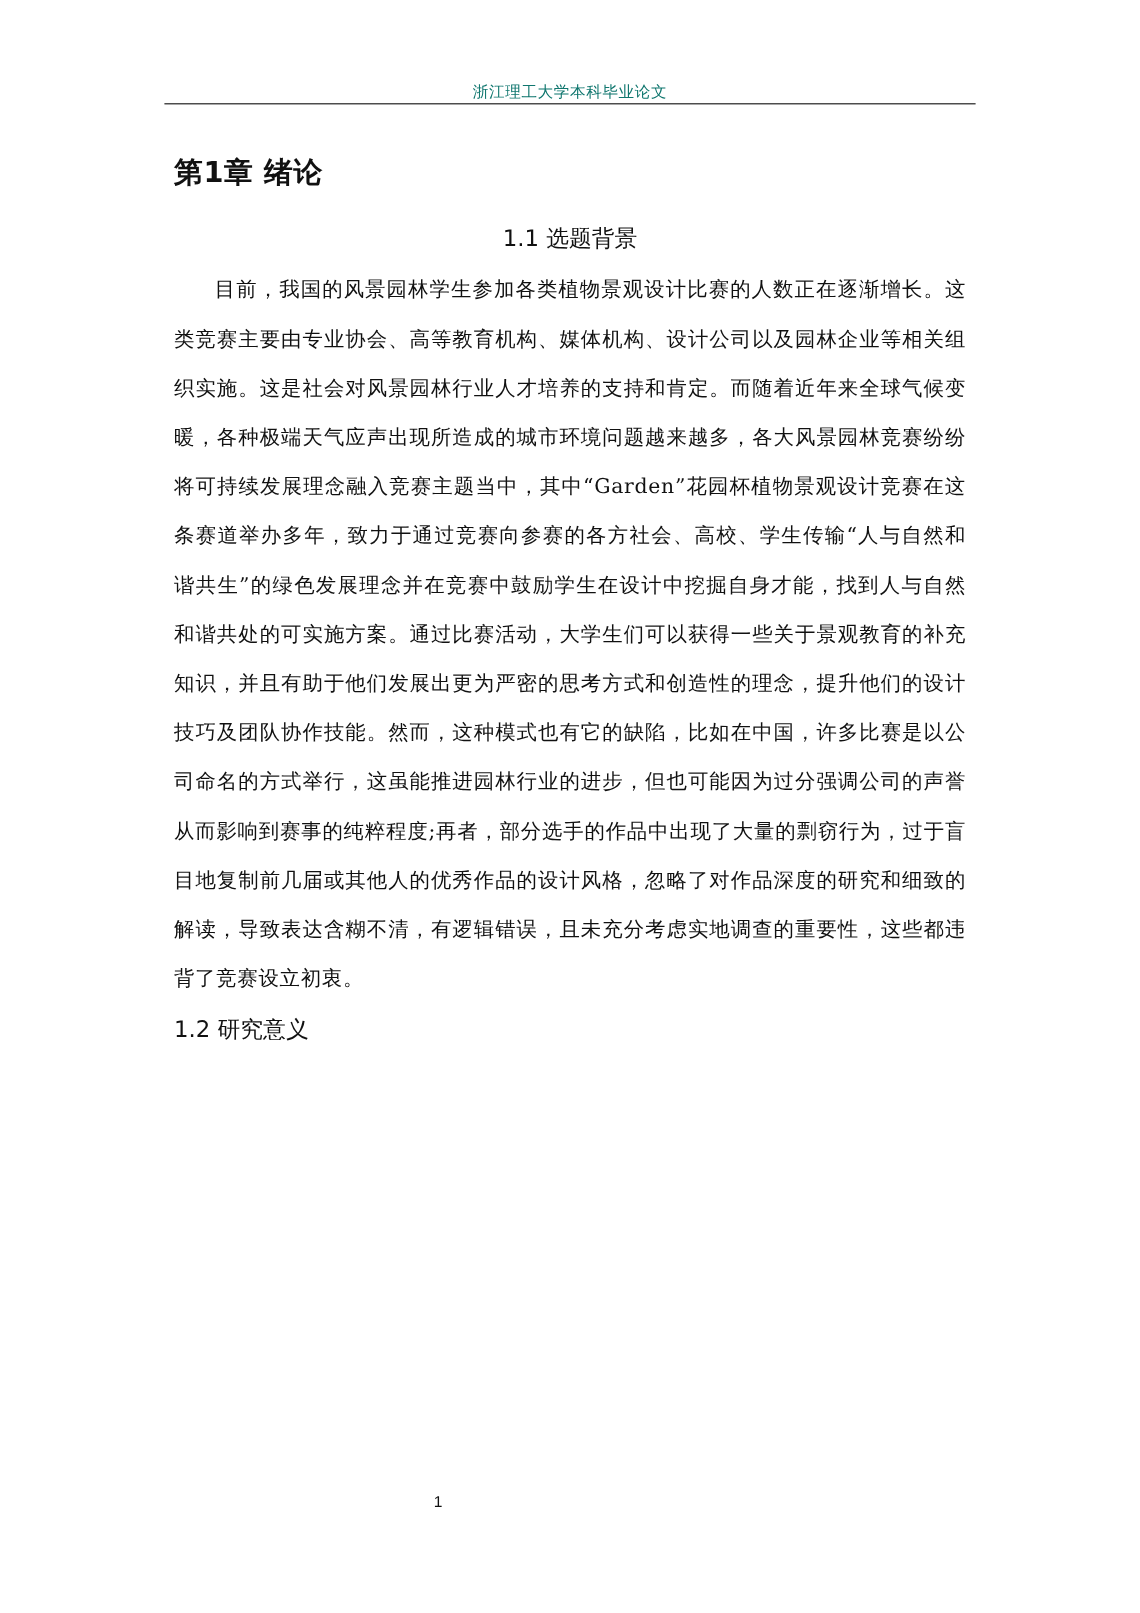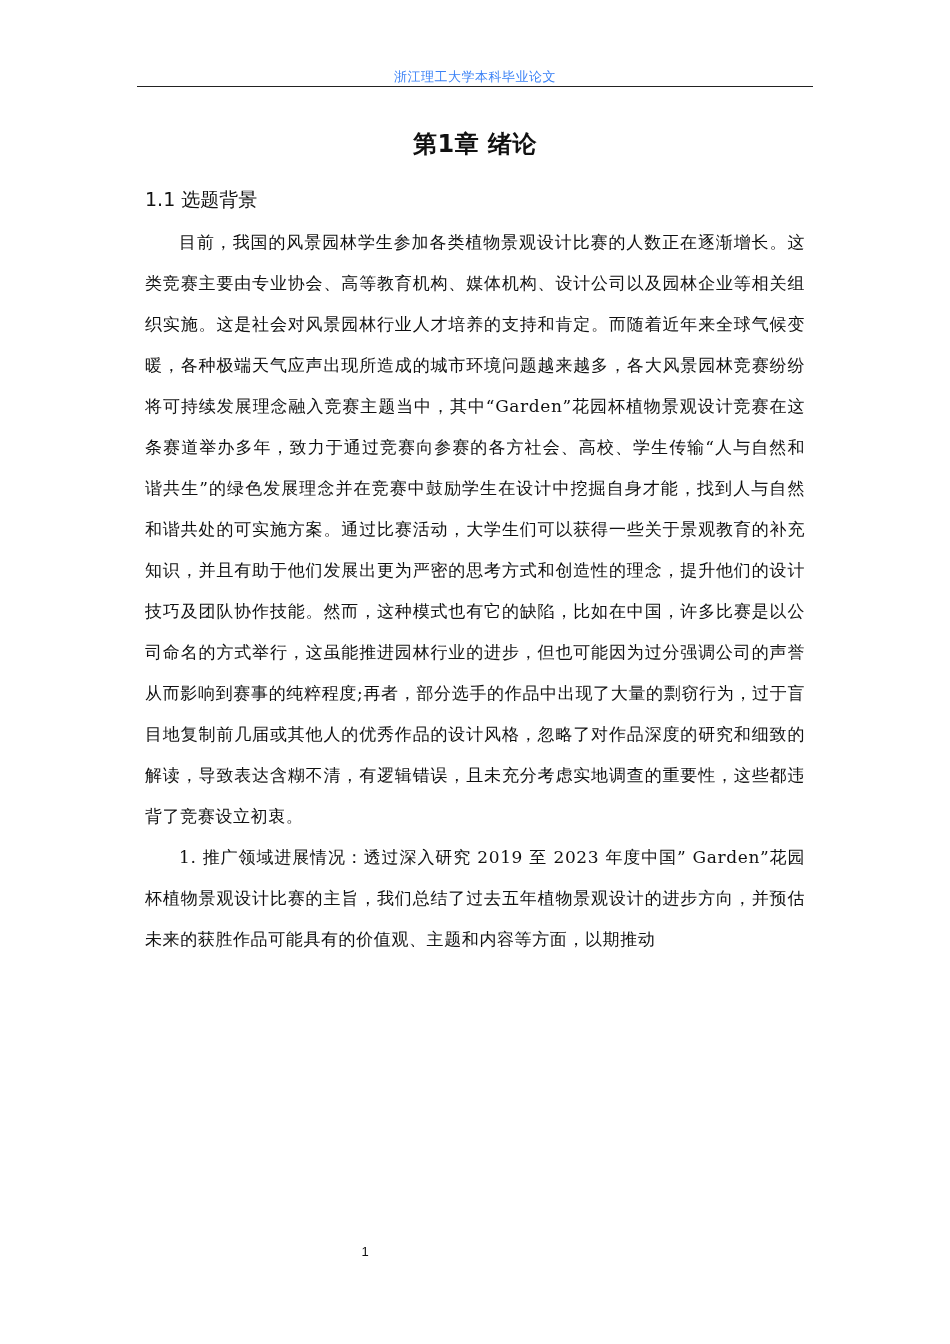--- a/index.html
+++ b/index.html
@@ -22,21 +22,21 @@
       height: 1344px;
       background: #ffffff;
     }
     .running-header {
       position: absolute;
       left: 137px;
       width: 676px;
       top: 68px;
       text-align: center;
       font-size: 13px;
-      color: #3b82f6;
+      color: #0f766e;
       font-family: "DejaVu Serif", "Liberation Serif", serif;
       letter-spacing: 0.5px;
     }
     .header-rule {
       position: absolute;
       left: 137px;
       width: 676px;
       top: 86px;
       height: 0;
       border-top: 1.5px solid #222222;
@@ -48,30 +48,29 @@
       top: 122px;
     }
     .chapter-title {
       font-family: "DejaVu Sans", "Liberation Sans", sans-serif;
       font-weight: bold;
       font-size: 24px;
       margin: 0;
       height: 44px;
       line-height: 44px;
       letter-spacing: 0.5px;
-      text-align: center;
     }
     .section-title {
       font-family: "DejaVu Sans", "Liberation Sans", sans-serif;
       font-weight: normal;
       font-size: 19px;
       margin: 0;
       line-height: 30px;
     }
-    .sec1 { margin-top: 18px; margin-bottom: 8px; }
+    .sec1 { margin-top: 18px; margin-bottom: 8px; text-align: center; }
     .sec2 { margin-top: 6px; margin-bottom: 8px; }
     .para {
       margin: 0;
       font-size: 17px;
       line-height: 41px;
       text-align: justify;
       text-indent: 2em;
       letter-spacing: 0.6px;
       font-family: "DejaVu Serif", "Liberation Serif", serif;
     }
@@ -95,20 +94,20 @@
   <div class="header-rule"></div>
 
   <div class="content">
 
     <h1 class="chapter-title">第1章  绪论</h1>
 
     <h2 class="section-title sec1">1.1  选题背景</h2>
 
     <p class="para">目前，我国的风景园林学生参加各类植物景观设计比赛的人数正在逐渐增长。这类竞赛主要由专业协会、高等教育机构、媒体机构、设计公司以及园林企业等相关组织实施。这是社会对风景园林行业人才培养的支持和肯定。而随着近年来全球气候变暖，各种极端天气应声出现所造成的城市环境问题越来越多，各大风景园林竞赛纷纷将可持续发展理念融入竞赛主题当中，其中“Garden”花园杯植物景观设计竞赛在这条赛道举办多年，致力于通过竞赛向参赛的各方社会、高校、学生传输“人与自然和谐共生”的绿色发展理念并在竞赛中鼓励学生在设计中挖掘自身才能，找到人与自然和谐共处的可实施方案。通过比赛活动，大学生们可以获得一些关于景观教育的补充知识，并且有助于他们发展出更为严密的思考方式和创造性的理念，提升他们的设计技巧及团队协作技能。然而，这种模式也有它的缺陷，比如在中国，许多比赛是以公司命名的方式举行，这虽能推进园林行业的进步，但也可能因为过分强调公司的声誉从而影响到赛事的纯粹程度;再者，部分选手的作品中出现了大量的剽窃行为，过于盲目地复制前几届或其他人的优秀作品的设计风格，忽略了对作品深度的研究和细致的解读，导致表达含糊不清，有逻辑错误，且未充分考虑实地调查的重要性，这些都违背了竞赛设立初衷。</p>
 
+    <h2 class="section-title sec2">1.2 研究意义</h2>
 
-    <p class="para">1.  推广领域进展情况：透过深入研究 2019 至 2023 年度中国” Garden”花园杯植物景观设计比赛的主旨，我们总结了过去五年植物景观设计的进步方向，并预估未来的获胜作品可能具有的价值观、主题和内容等方面，以期推动</p>
 
   </div>
 
   <div class="page-number">1</div>
 
 </div>
 
 </body></html>

